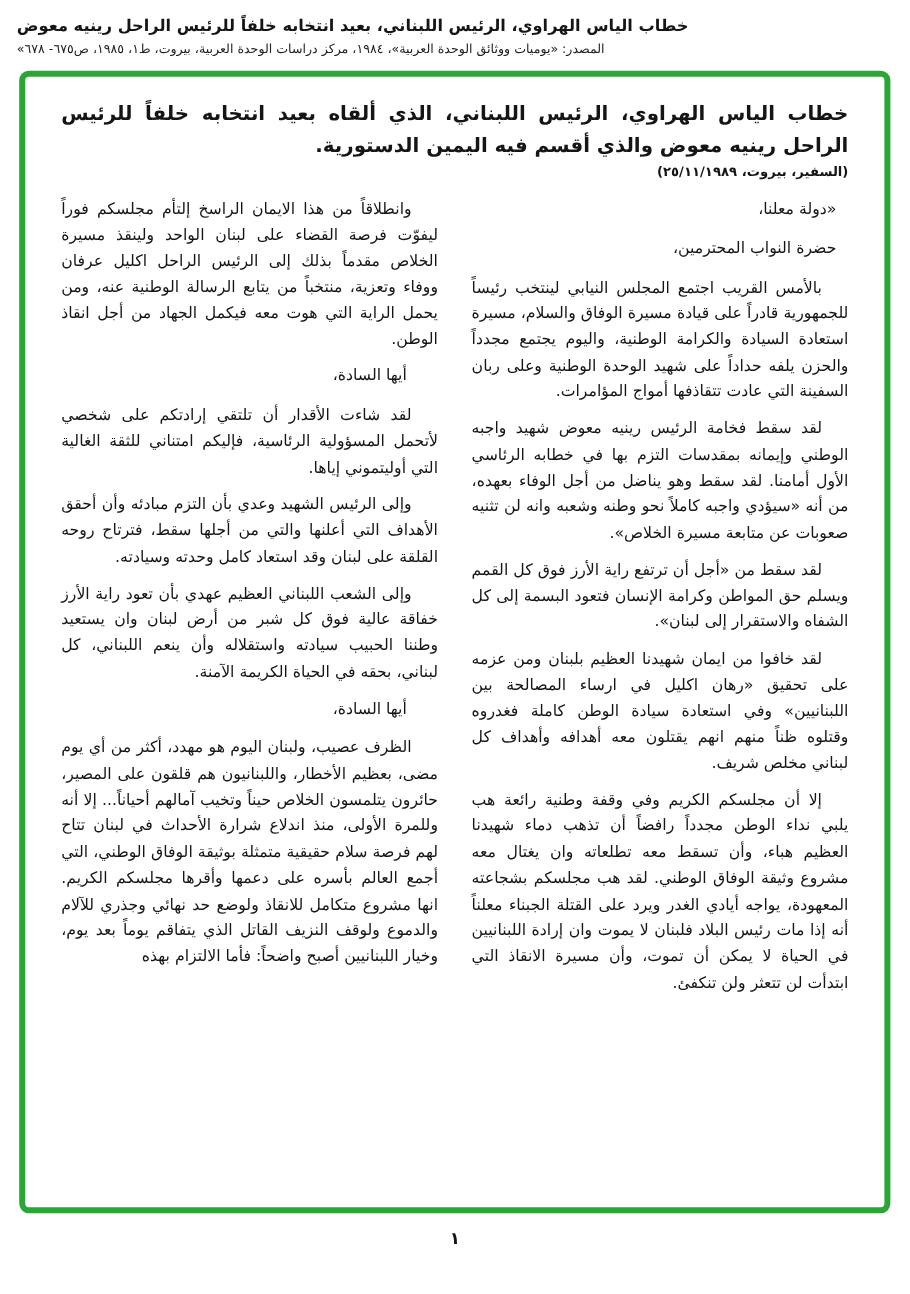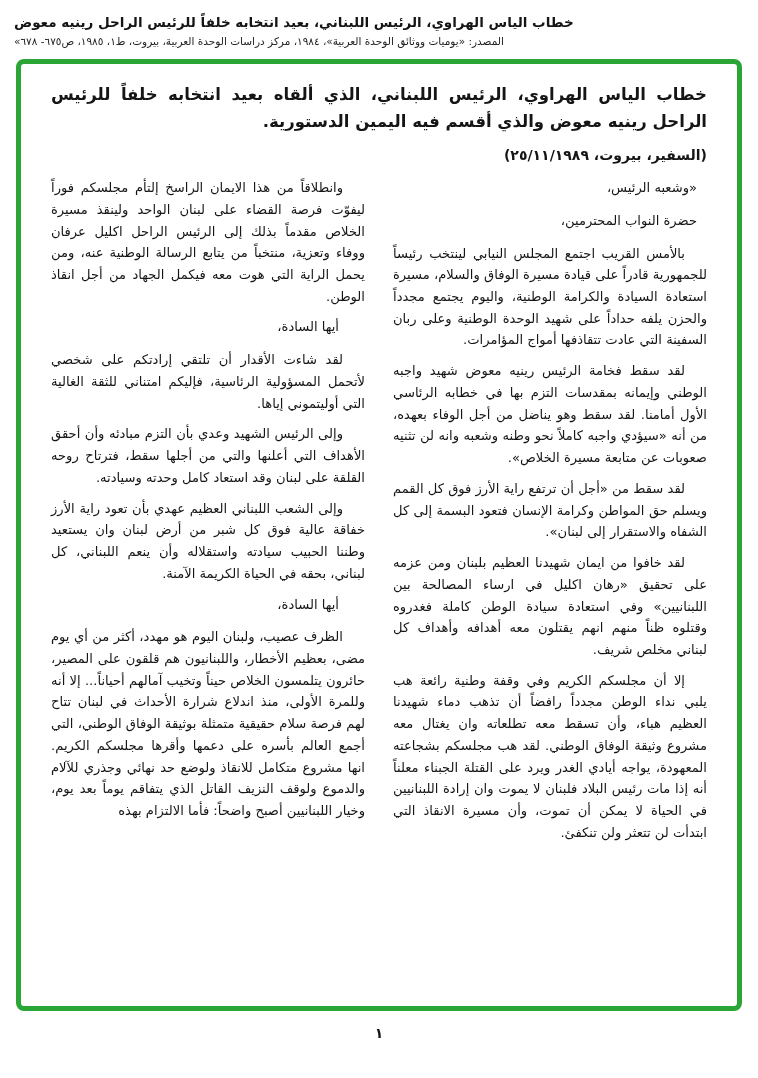--- a/index.html
+++ b/index.html
@@ -18,21 +18,21 @@
     margin:10px auto 0; width:726px; height:952px;
     border:5px solid #0f766e; border-radius:8px;
     background:#fff; direction:rtl;
     padding:18px 30px 8px; overflow:hidden;
   }
 
   .doc-title {
     font-weight:bold; font-size:16.5px; line-height:1.6;
     text-align:justify;
   }
-  .doc-subtitle { font-weight:bold; font-size:14px; margin-top:12px; }
+  .doc-subtitle { font-weight:bold; font-size:11px; margin-top:2px; }
 
   .columns { display:flex; gap:28px; margin-top:14px; }
   .col { flex:1 1 0; font-size:13.1px; line-height:1.66; text-align:justify; }
   .col p { margin-bottom:9px; text-indent:22px; }
   .col p.salutation { text-indent:10px; margin-bottom:11px; }
   .col p.address { text-indent:26px; margin-bottom:11px; }
 
   .page-number { text-align:center; font-size:14px; font-weight:bold; margin-top:14px; }
 </style>
 </head>
@@ -46,21 +46,21 @@
   </header>
 
   <div class="green-box" style="border-color: rgb(43, 166, 54);">
 
     <div class="doc-title">خطاب الياس الهراوي، الرئيس اللبناني، الذي ألقاه بعيد انتخابه خلفاً للرئيس الراحل رينيه معوض والذي أقسم فيه اليمين الدستورية.</div>
     <div class="doc-subtitle">(السفير، بيروت، ٢٥/١١/١٩٨٩)</div>
 
     <div class="columns">
 
       <div class="col">
-        <p class="salutation">«وشعبه الرئيس،</p>
+        <p class="salutation">«دولة معلنا،</p>
         <p class="salutation">حضرة النواب المحترمين،</p>
         <p>بالأمس القريب اجتمع المجلس النيابي لينتخب رئيساً للجمهورية قادراً على قيادة مسيرة الوفاق والسلام، مسيرة استعادة السيادة والكرامة الوطنية، واليوم يجتمع مجدداً والحزن يلفه حداداً على شهيد الوحدة الوطنية وعلى ربان السفينة التي عادت تتقاذفها أمواج المؤامرات.</p>
         <p>لقد سقط فخامة الرئيس رينيه معوض شهيد واجبه الوطني وإيمانه بمقدسات التزم بها في خطابه الرئاسي الأول أمامنا. لقد سقط وهو يناضل من أجل الوفاء بعهده، من أنه «سيؤدي واجبه كاملاً نحو وطنه وشعبه وانه لن تثنيه صعوبات عن متابعة مسيرة الخلاص».</p>
         <p>لقد سقط من «أجل أن ترتفع راية الأرز فوق كل القمم ويسلم حق المواطن وكرامة الإنسان فتعود البسمة إلى كل الشفاه والاستقرار إلى لبنان».</p>
         <p>لقد خافوا من ايمان شهيدنا العظيم بلبنان ومن عزمه على تحقيق «رهان اكليل في ارساء المصالحة بين اللبنانيين» وفي استعادة سيادة الوطن كاملة فغدروه وقتلوه ظناً منهم انهم يقتلون معه أهدافه وأهداف كل لبناني مخلص شريف.</p>
         <p>إلا أن مجلسكم الكريم وفي وقفة وطنية رائعة هب يلبي نداء الوطن مجدداً رافضاً أن تذهب دماء شهيدنا العظيم هباء، وأن تسقط معه تطلعاته وان يغتال معه مشروع وثيقة الوفاق الوطني. لقد هب مجلسكم بشجاعته المعهودة، يواجه أيادي الغدر ويرد على القتلة الجبناء معلناً أنه إذا مات رئيس البلاد فلبنان لا يموت وان إرادة اللبنانيين في الحياة لا يمكن أن تموت، وأن مسيرة الانقاذ التي ابتدأت لن تتعثر ولن تنكفئ.</p>
       </div>
 
       <div class="col">
         <p>وانطلاقاً من هذا الايمان الراسخ إلتأم مجلسكم فوراً ليفوّت فرصة القضاء على لبنان الواحد ولينقذ مسيرة الخلاص مقدماً بذلك إلى الرئيس الراحل اكليل عرفان ووفاء وتعزية، منتخباً من يتابع الرسالة الوطنية عنه، ومن يحمل الراية التي هوت معه فيكمل الجهاد من أجل انقاذ الوطن.</p>

